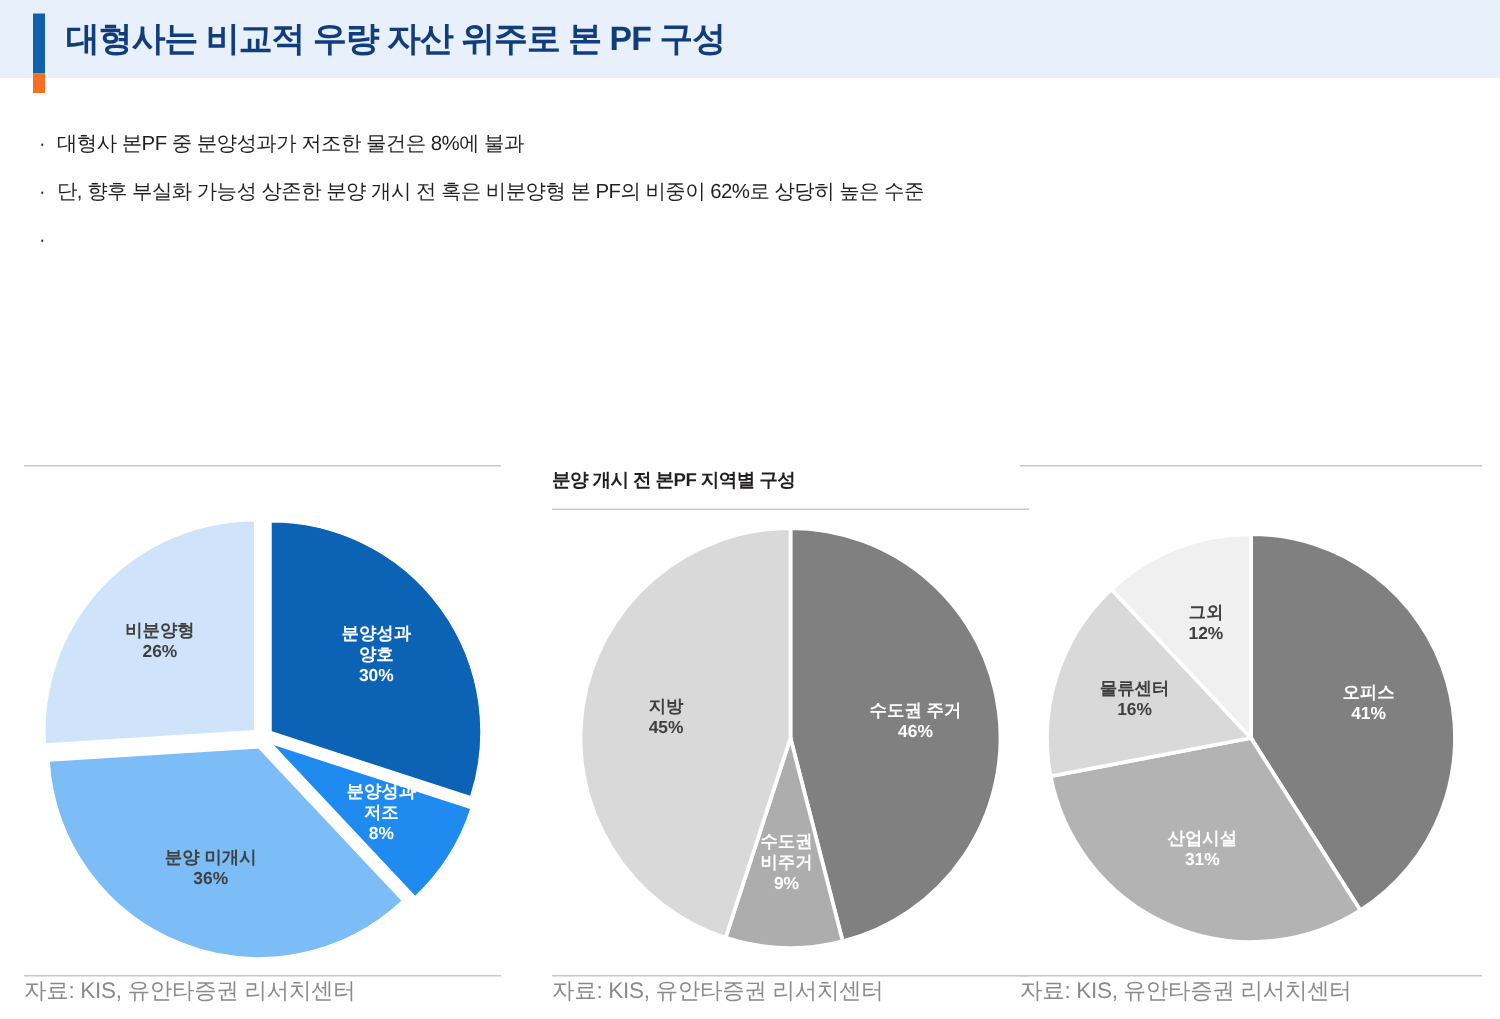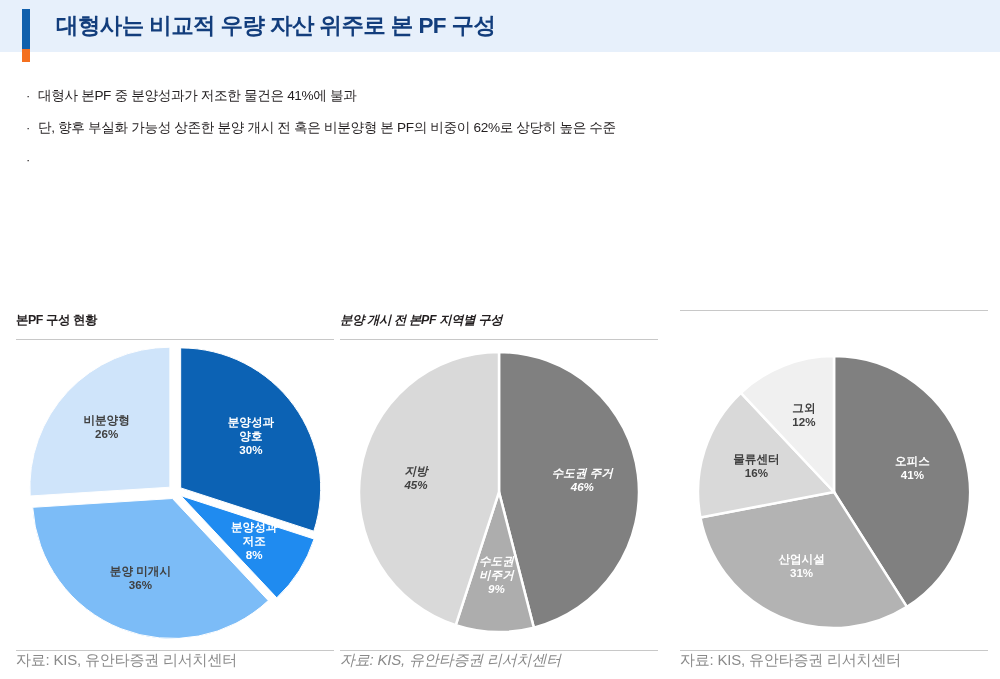--- a/index.html
+++ b/index.html
@@ -18,42 +18,42 @@
   }
   .accent-bar {
     position:absolute; left:22px; top:9px; width:8px; height:40px;
     background:#1160ac;
   }
   .accent-square {
     position:absolute; left:22px; top:49px; width:8px; height:13px;
     background:#f4701f;
   }
   .slide-title {
-    position:absolute; left:56px; top:9px;
+    position:absolute; left:44px; top:9px;
     font-size:22.5px; font-weight:bold; color:#123d7c;
     letter-spacing:-0.6px; line-height:34px; white-space:nowrap;
   }
 
   
   .bullets {
     position:absolute; left:24px; top:86px; width:940px;
   }
   .bullet {
     position:relative; padding-left:14px;
     font-size:13.6px; color:#231f20; line-height:19px;
     letter-spacing:-0.35px; margin-bottom:13px;
   }
   .bullet .dot {
     position:absolute; left:2px; top:0px; font-size:13px; color:#231f20;
   }
 
   
   .panel { position:absolute; top:300px; height:379px; }
   .panel-1 { left:16px;  width:318px; }
-  .panel-2 { left:340px; width:318px;font-style:italic; }
+  .panel-2 { left:368px; width:318px; }
   .panel-3 { left:680px; width:308px; }
 
   .panel-title {
     font-size:12.4px; font-weight:bold; color:#231f20;
     letter-spacing:-0.4px; padding-top:12px;
   }
   .rule-top {
     margin-top:10px; height:1px; background:#c8c8c8; width:100%;
   }
   .rule-bottom {
@@ -75,33 +75,32 @@
 <div class="slide">
 
   <div class="header-band"></div>
   <div class="accent-bar"></div>
   <div class="accent-square"></div>
   <div class="slide-title">대형사는 비교적 우량 자산 위주로 본 PF 구성</div>
 
   <div class="bullets">
     <div class="bullet">
       <span class="dot">·</span>
-      <span>대형사 본PF 중 분양성과가 저조한 물건은 41%에 불과</span>
+      <span>대형사 본PF 중 분양성과가 저조한 물건은 8%에 불과</span>
     </div>
     <div class="bullet">
       <span class="dot">·</span>
       <span>단, 향후 부실화 가능성 상존한 분양 개시 전 혹은 비분양형 본 PF의 비중이 62%로 상당히 높은 수준</span>
     </div>
     <div class="bullet">
       <span class="dot">·</span>
     </div>
   </div>
 
   <div class="panel panel-1">
-    <div class="panel-title">본PF 구성 현황</div>
     <div class="rule-top"></div>
     <div class="chart-area" id="chart-0">
         <svg width="300" height="300" viewBox="0 0 300 300" class="chart-svg">
           <path d="M 155.66311896062464 145.88550323395268 L 155.66311896062464 5.885503233952676 A 140 140 0 0 1 288.8110312419461 189.1478824464453 Z" fill="#0c62b4" stroke="#ffffff" stroke-width="1"></path>
           <text x="225.88579407237006" y="80.86574333496601" text-anchor="middle" dominant-baseline="middle" fill="#ffffff" class="pie-label" font-size="11.6" font-weight="bold"><tspan x="225.88579407237006" dy="0">분양성과</tspan><tspan x="225.88579407237006" dy="14">양호</tspan><tspan x="225.88579407237006" dy="14">30%</tspan></text>
           <path d="M 155.91029547851412 153.75078756485297 L 289.05820775983557 197.0131667773456 A 140 140 0 0 1 251.7468903085305 255.8063954038506 Z" fill="#1f8bf0" stroke="#ffffff" stroke-width="1"></path>
           <text x="229.197959412089" y="186.26055336902988" text-anchor="middle" dominant-baseline="middle" fill="#ffffff" class="pie-label" font-size="11.6" font-weight="bold"><tspan x="229.197959412089" dy="0">분양성과</tspan><tspan x="229.197959412089" dy="14">저조</tspan><tspan x="229.197959412089" dy="14">8%</tspan></text>
           <path d="M 147.42312813120725 156.50843540121775 L 243.25972296122364 258.56404324021537 A 140 140 0 0 1 7.699386151249229 165.2991081353216 Z" fill="#7cbcf7" stroke="#ffffff" stroke-width="1"></path>
           <text x="115.46991695817721" y="230.21303437631798" text-anchor="middle" dominant-baseline="middle" fill="#404040" class="pie-label" font-size="11.6" font-weight="bold"><tspan x="115.46991695817721" dy="0">분양 미개시</tspan><tspan x="115.46991695817721" dy="14">36%</tspan></text>
           <path d="M 144.8972196080501 145.20817025849917 L 5.173477628092087 153.99884299260302 A 140 140 0 0 1 144.89721960805008 5.208170258499166 Z" fill="#cfe4fa" stroke="#ffffff" stroke-width="1"></path>

